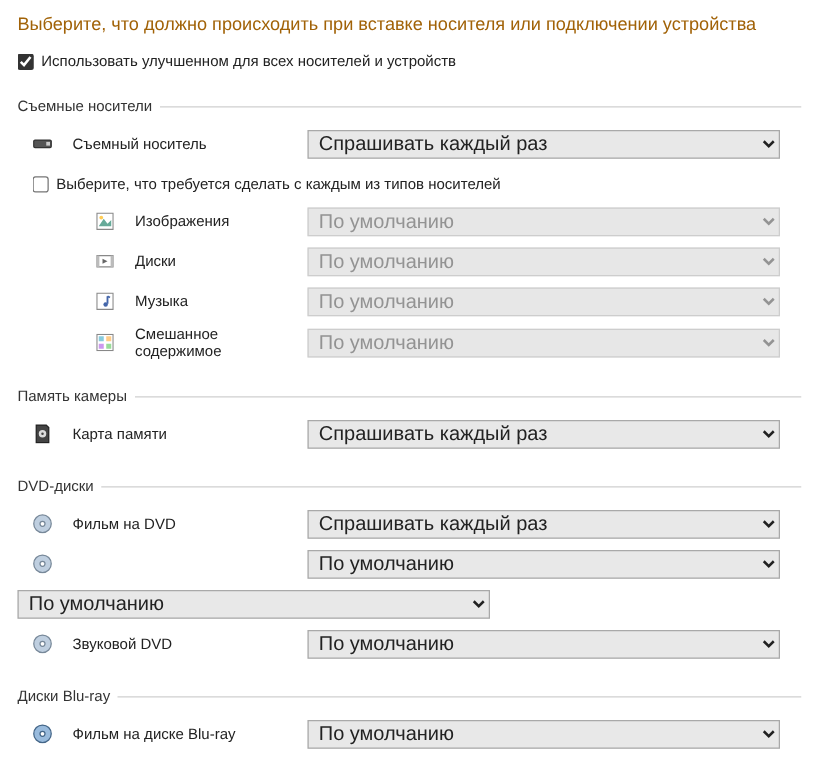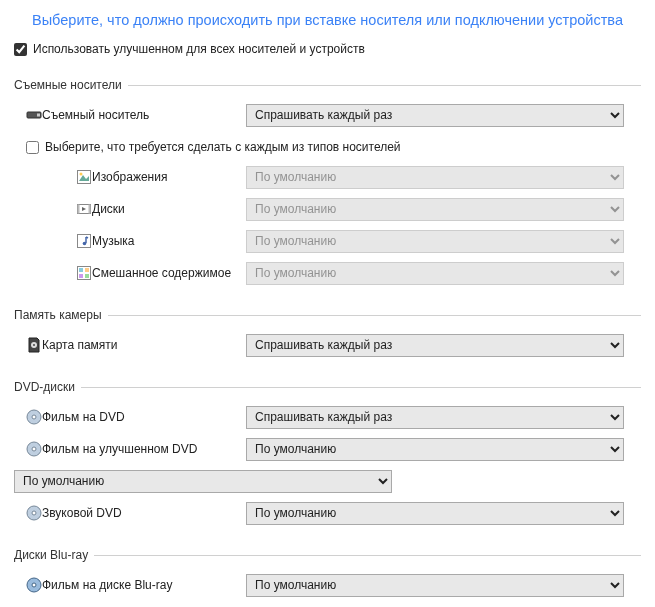--- a/index.html
+++ b/index.html
@@ -6,24 +6,23 @@
   body {
     margin: 0;
     padding: 12px 14px;
     font-family: "Segoe UI", Tahoma, sans-serif;
     font-size: 12px;
     color: #222;
     background: #fff;
     width: 655px;
   }
   .title {
-    color: #3b82f6;
+    color: #a16207;
     font-size: 14.5px;
     margin-bottom: 14px;
-    text-align: center;
   }
   .chk-row {
     display: flex;
     align-items: center;
     gap: 6px;
     margin-bottom: 22px;
   }
   input[type="checkbox"] {
     width: 13px; height: 13px;
     margin: 0;
@@ -50,36 +49,36 @@
   }
   .row {
     display: flex;
     align-items: center;
     min-height: 26px;
     margin-bottom: 6px;
   }
   .row-label {
     display: flex;
     align-items: center;
-    gap: 0;
+    gap: 16px;
     width: 232px;
     padding-left: 12px;
   }
   .row-label.indent2 { padding-left: 62px; }
   .icon {
     width: 16px; height: 16px;
     display: inline-flex;
     align-items: center; justify-content: center;
     flex-shrink: 0;
   }
   select.combo {
     width: 378px;
     height: 23px;
     font-family: inherit;
-    font-size: 12px;
+    font-size: 16px;
     padding: 1px 4px;
     border: 1px solid #a9a9a9;
     background: #e8e8e8;
     color: #222;
   }
   select.combo.disabled {
     background: #dddddd;
     color: #666;
     border-color: #b8b8b8;
   }
@@ -239,21 +238,20 @@
   </div>
 
   <div class="row">
     <div class="row-label">
       <span class="icon">
         <svg width="16" height="16" viewBox="0 0 16 16">
             <circle cx="8" cy="8" r="7" fill="#bfcfe0" stroke="#789"></circle>
             <circle cx="8" cy="8" r="2" fill="#fff" stroke="#789"></circle>
           </svg>
       </span>
-      <span>Фильм на улучшенном DVD</span>
     </div>
     <select class="combo">
       <option>По умолчанию</option>
     </select>
   </div>
 
   <div class="row">
     <select class="combo">
       <option>По умолчанию</option>
     </select>

